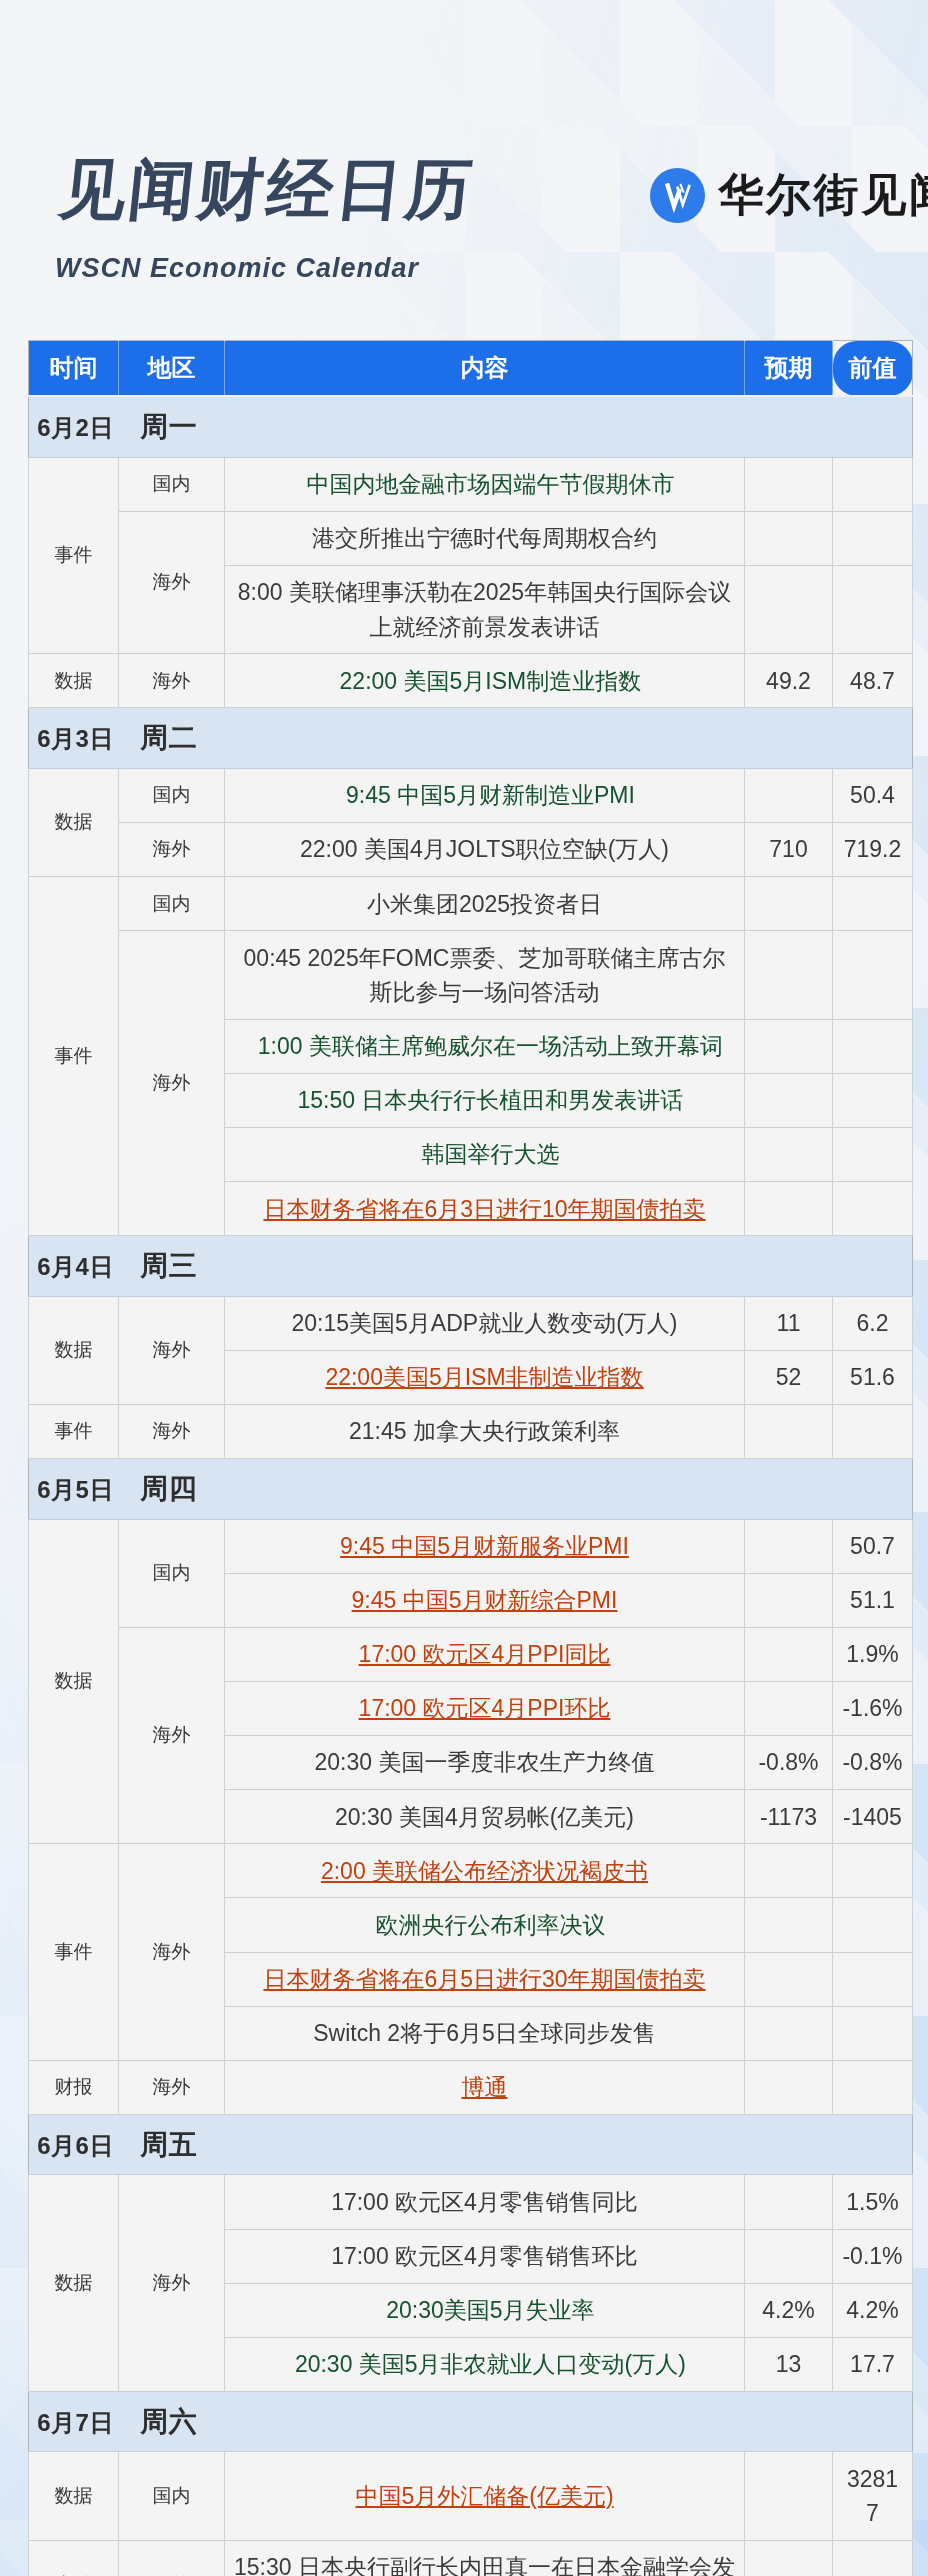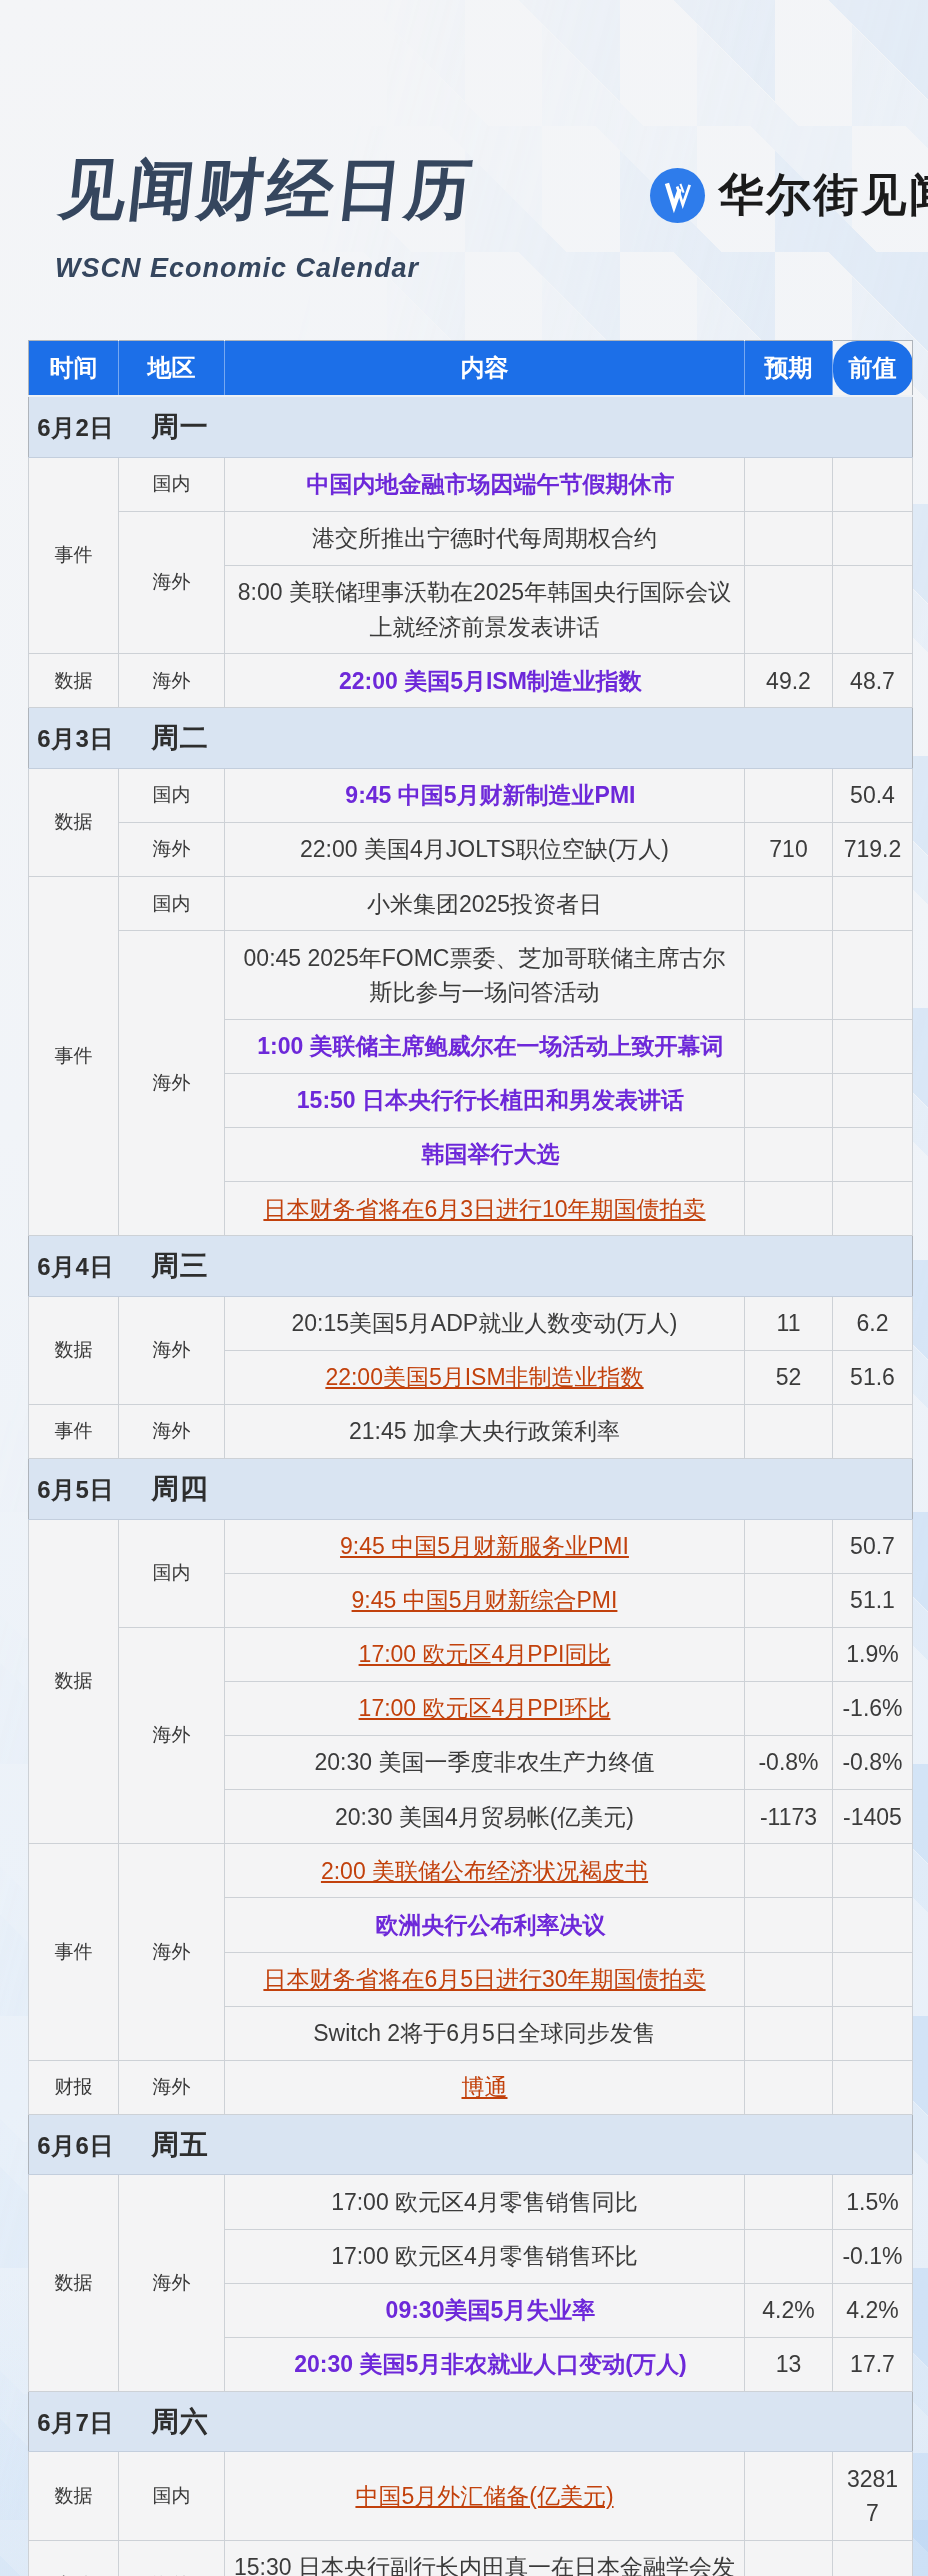--- a/index.html
+++ b/index.html
@@ -51,27 +51,27 @@
     border:0.5px solid #aeb4bb;}
   .cal th{background:#1c6fe8; color:#ffffff; font-size:24px; font-weight:700;
     height:54px; padding:0; border-right:0.5px solid rgba(255,255,255,.4);
     border-bottom:2.1px solid #eef1f5;}
   .cal th:last-child{border-right:none;border-radius:24px;}
   .cal td{background:#f4f4f5; border:0.5px solid #cdd1d6; font-size:23px; color:#3b3b3b;
     text-align:center; vertical-align:middle; padding:9.3px 8.2px; height:27px; line-height:1.5;
     word-break:break-word;}
   .cal tr.gs td{border-top:1px solid #a6adb6;}
   .cal td.g, .cal td.r{font-size:19px; color:#383838;}
-  .cal td.c.bb{color:#6d28d9; font-weight:700;padding-left:20px;}
+  .cal td.c.bb{color:#14532d; font-weight:400;padding-left:20px;}
   .cal td.c.bl{color:#c2410c;text-decoration:underline;}
   .cal tr.band td{background:#d9e4f2; height:26px; padding:8.8px 0 8.8px 8.2px; text-align:left;
     border-left:0.5px solid #aeb4bb; border-right:0.5px solid #aeb4bb;
     border-top:1px solid #c3cedd; border-bottom:1px solid #c3cedd;}
   .band .bd{display:inline-block; width:94px; font-size:24px; font-weight:700; color:#2e2e2e; letter-spacing:0.5px;}
-  .band .bw{display:inline-block; font-size:28px; font-weight:700; color:#2e2e2e; margin-left:20px; letter-spacing:0.5px;text-align:right;}
+  .band .bw{display:inline-block; font-size:28px; font-weight:700; color:#2e2e2e; margin-left:9px; letter-spacing:0.5px;text-align:right;}
 </style>
 </head>
 <body>
 
 <div class="page">
   <div class="bgp"></div>
   <div class="bgwash"></div>
   <div class="bgb"></div>
 
   <div class="masthead">
@@ -294,21 +294,21 @@
         <td class="c">17:00 欧元区4月零售销售同比</td>
         <td class="v"></td>
         <td class="v">1.5%</td>
       </tr>
       <tr>
         <td class="c">17:00 欧元区4月零售销售环比</td>
         <td class="v"></td>
         <td class="v">-0.1%</td>
       </tr>
       <tr>
-        <td class="c bb">09:30美国5月失业率</td>
+        <td class="c bb">20:30美国5月失业率</td>
         <td class="v">4.2%</td>
         <td class="v">4.2%</td>
       </tr>
       <tr>
         <td class="c bb">20:30 美国5月非农就业人口变动(万人)</td>
         <td class="v">13</td>
         <td class="v">17.7</td>
       </tr>
     </tbody>
 

